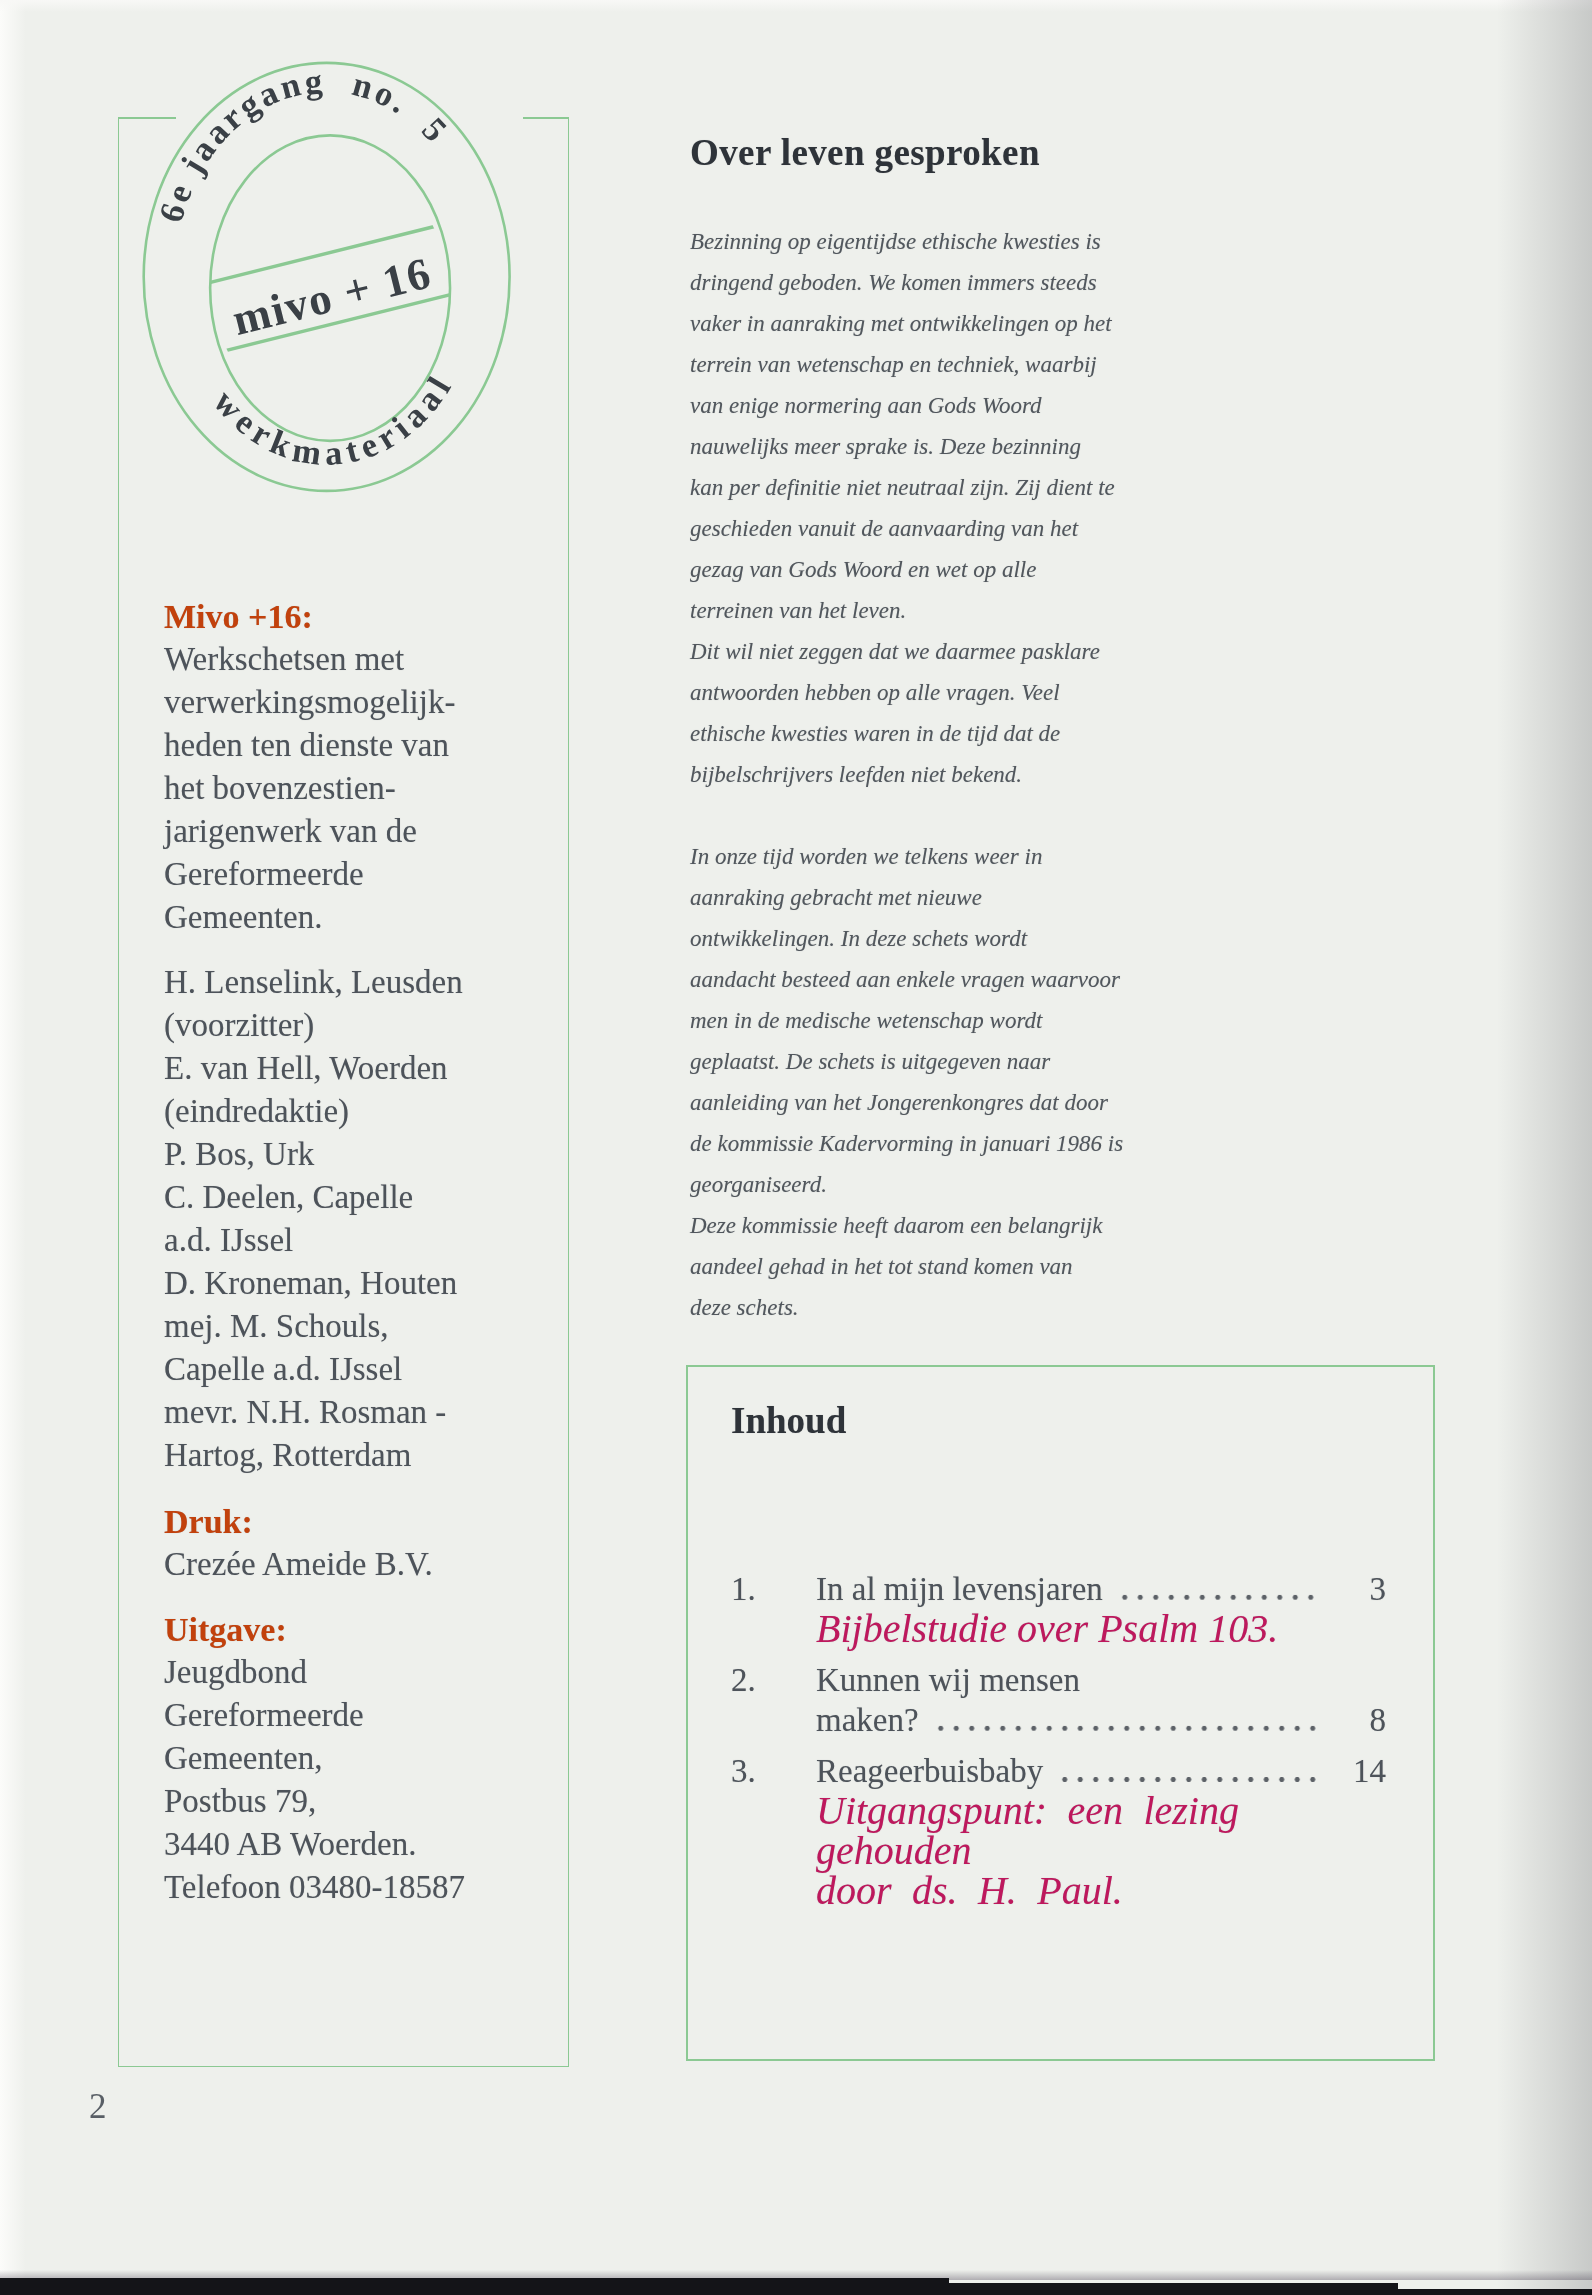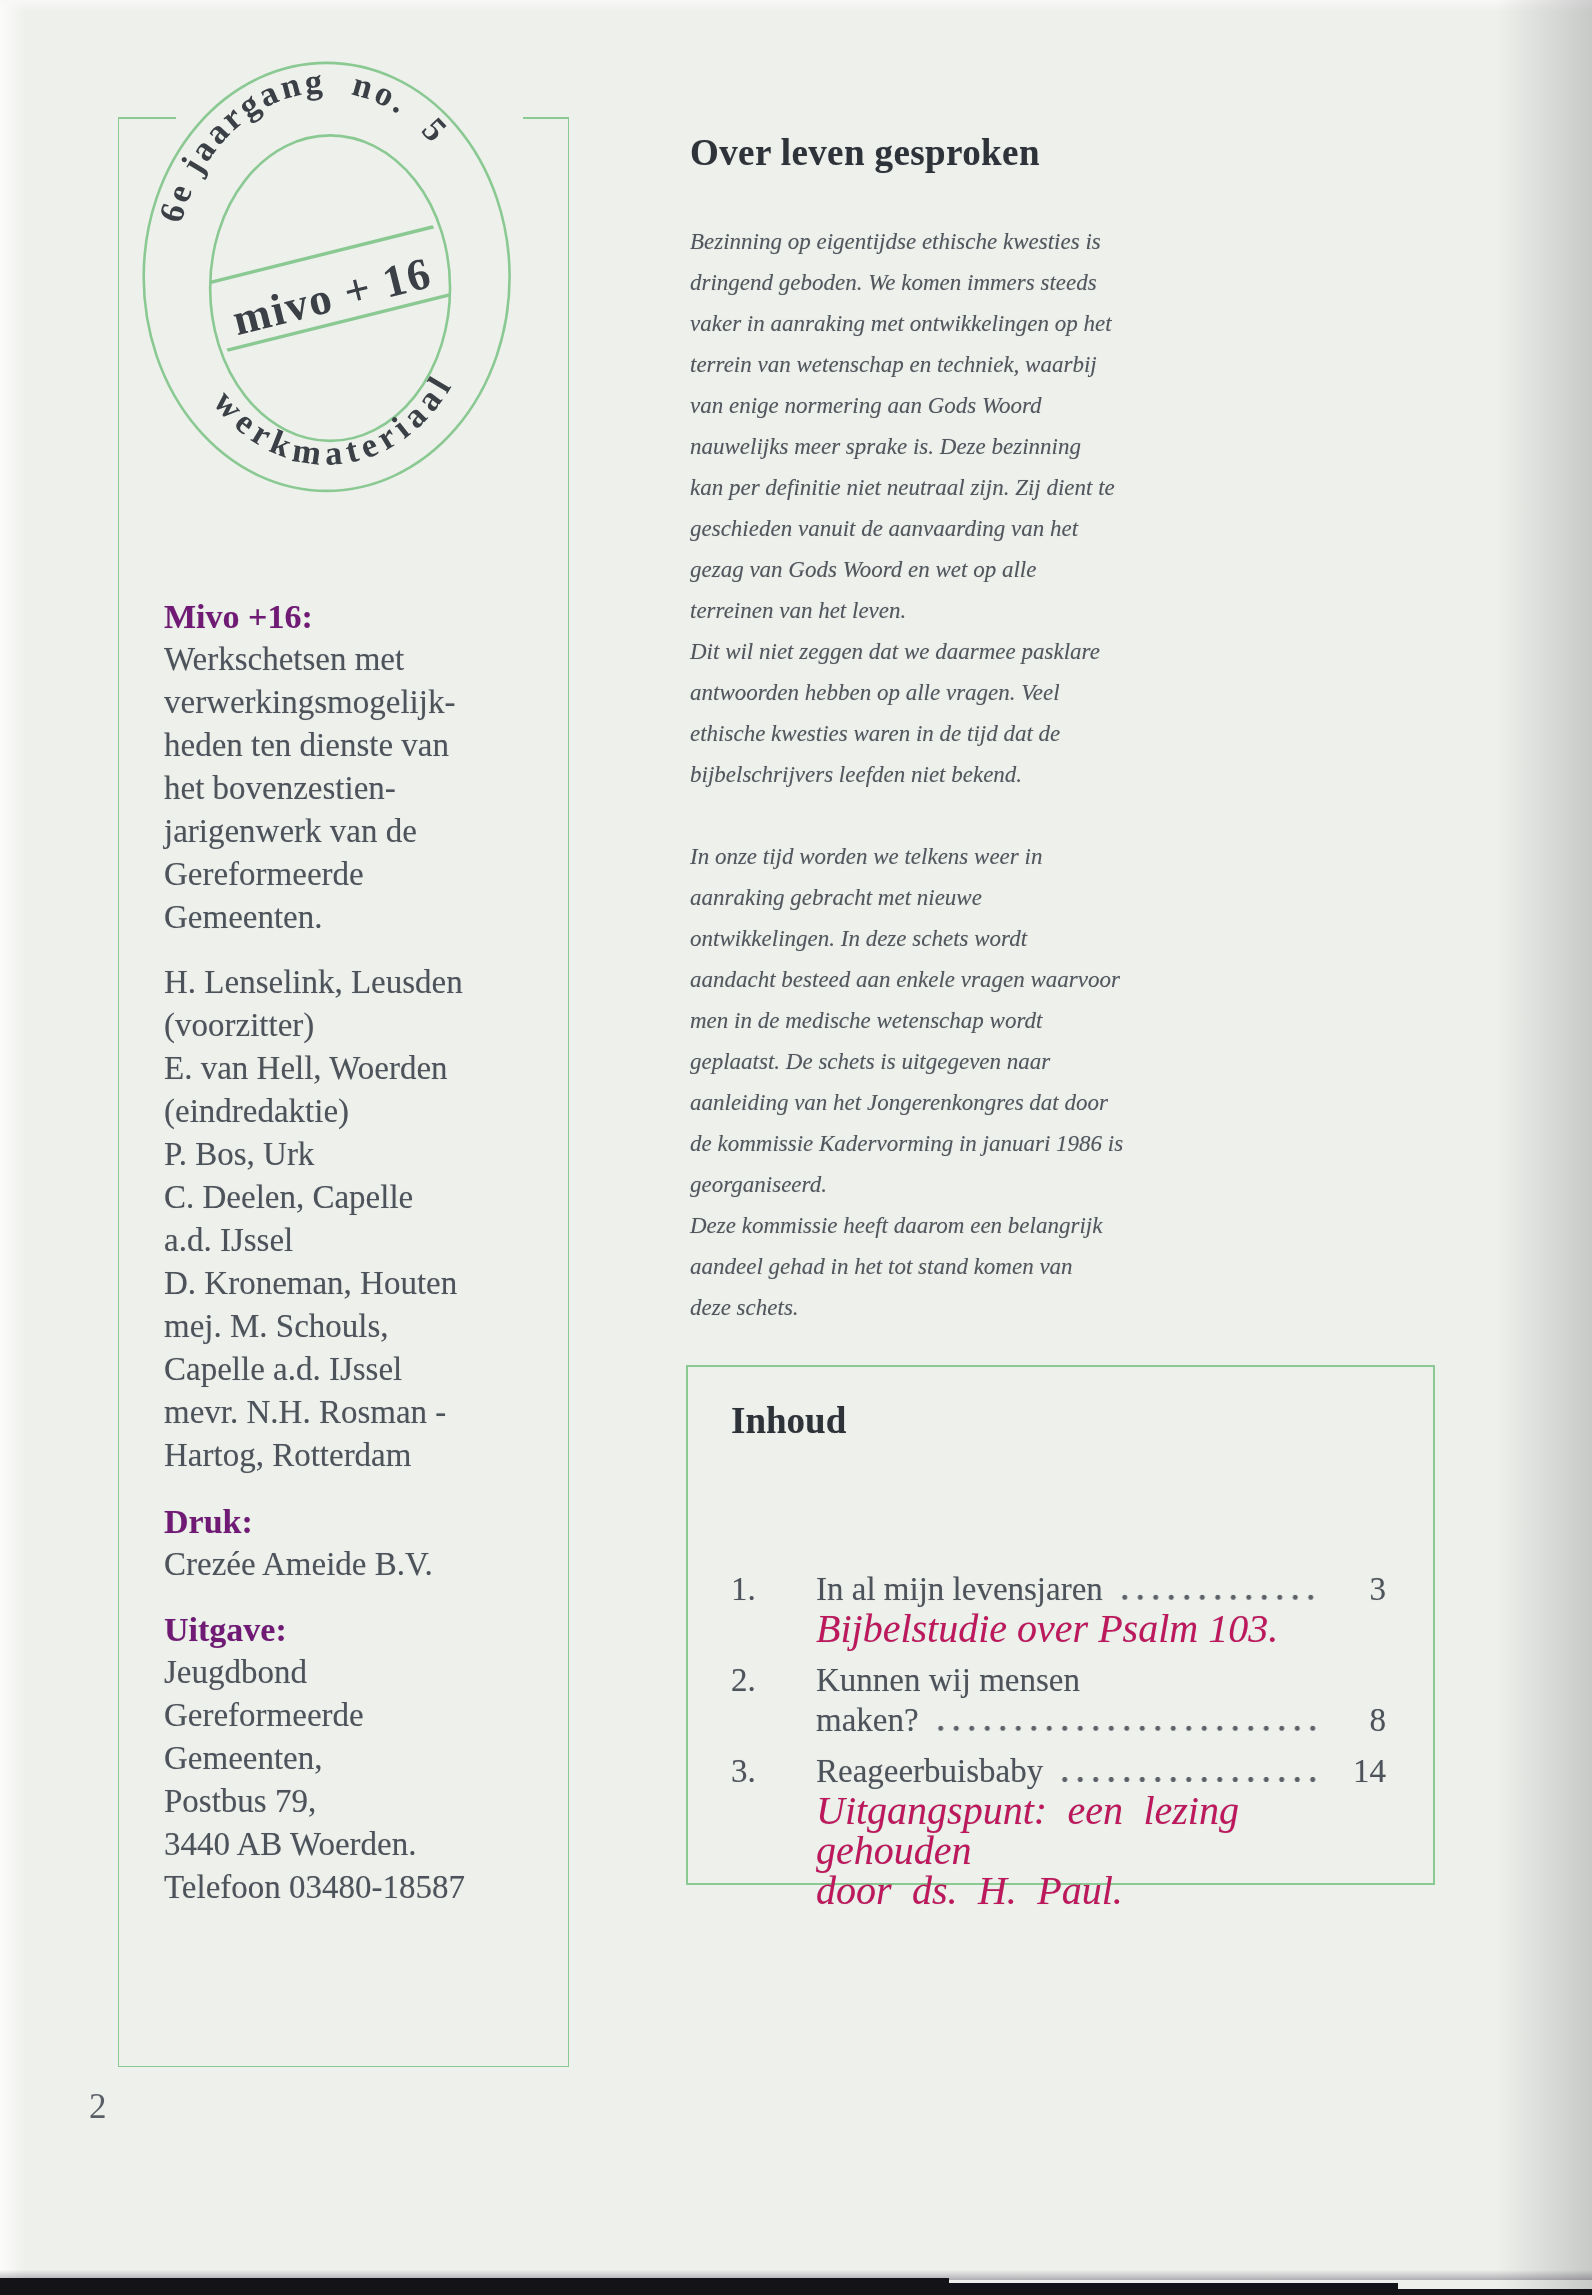--- a/index.html
+++ b/index.html
@@ -39,35 +39,35 @@
   .stamp-svg .arc-t { font-size:40px; letter-spacing:4px; }
   .stamp-svg .arc-b { font-size:40px; letter-spacing:7px; }
   .stamp-svg .band-t { font-size:52px; letter-spacing:2px; }
 
   
   .colophon {
     position:absolute; left:164px; top:595px; width:393px;
     font-size:33px; line-height:43px; color:#4d535a;
     text-shadow:0 0 0.9px rgba(90,95,100,.35);
   }
-  .colophon h3 { margin:0; font-size:34px; line-height:43px; color:#701a75; font-weight:bold; }
+  .colophon h3 { margin:0; font-size:34px; line-height:43px; color:#c2410c; font-weight:bold; }
   .colophon p  { margin:0 0 22.4px 0; white-space:pre-line; }
   .colophon p.last { margin-bottom:0; }
 
   
   .article {
     position:absolute; left:690px; top:132px; width:820px;
     color:#51575d; text-shadow:0 0 0.9px rgba(90,95,100,.35);
   }
   .article h1 { margin:0 0 48px 0; font-size:37px; line-height:41px; color:#2e3339; font-weight:bold; letter-spacing:0.4px; }
   .article p  { margin:0 0 41px 0; font-size:23px; line-height:41px; white-space:pre-line;font-style:italic; }
 
   
   .inhoud-box {
-    position:absolute; left:686px; top:1365px; width:749px; height:520px;
+    position:absolute; left:686px; top:1365px; width:749px; height:696px;
     border:2.6px solid #8bc993; box-sizing:border-box;
     padding:33px 47px 0 43px;
     color:#4d535a; text-shadow:0 0 0.9px rgba(90,95,100,.35);
   }
   .inhoud-box h2 { margin:0; font-size:37px; line-height:41px; color:#2e3339; font-weight:bold; }
   .toc { margin-top:128px; }
   .toc-entry { display:flex; margin-bottom:11.2px; }
   .toc-num { width:49px; flex:0 0 49px; font-size:33px; line-height:40px; }
   .toc-body { flex:1; min-width:0;margin-left:36px; }
   .toc-line { display:flex; font-size:33px; line-height:40px; }

